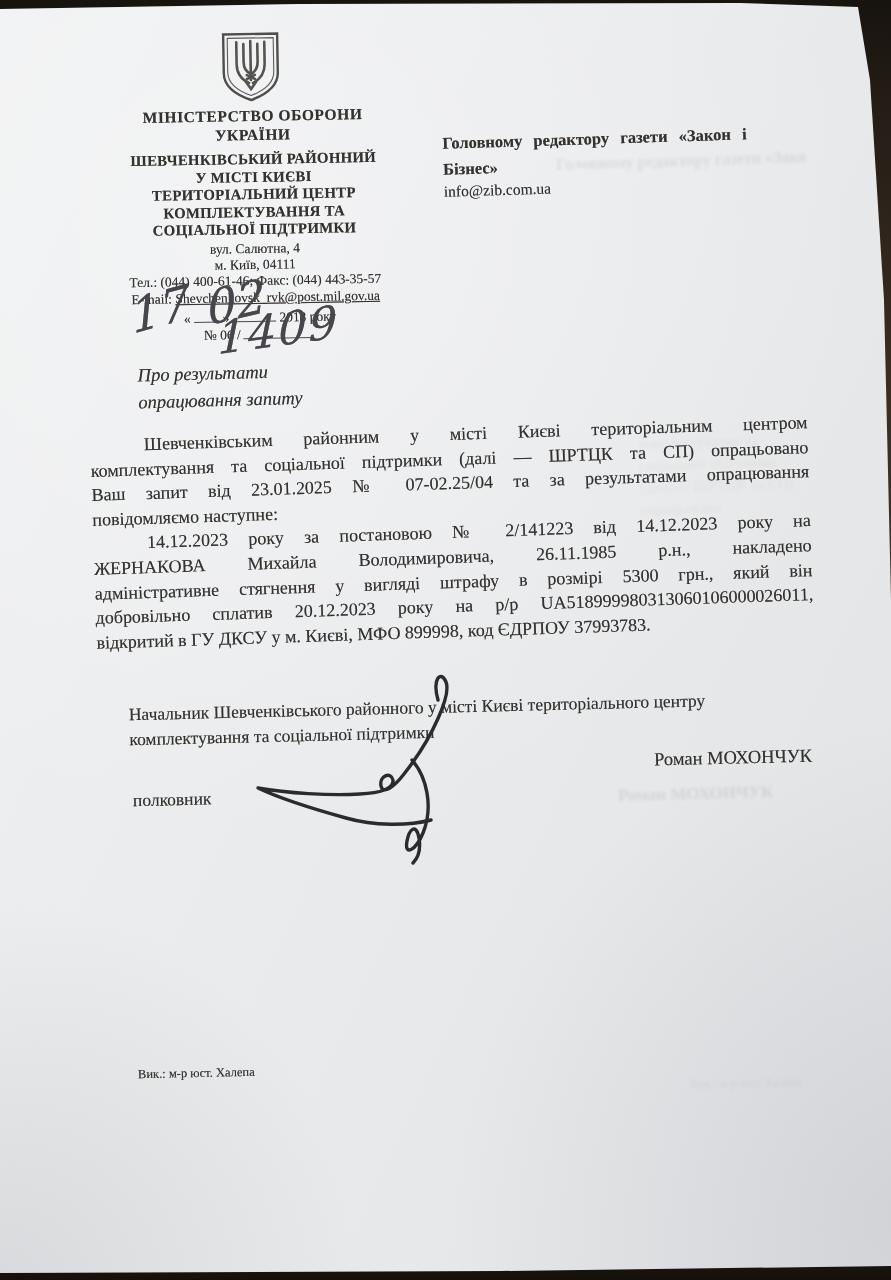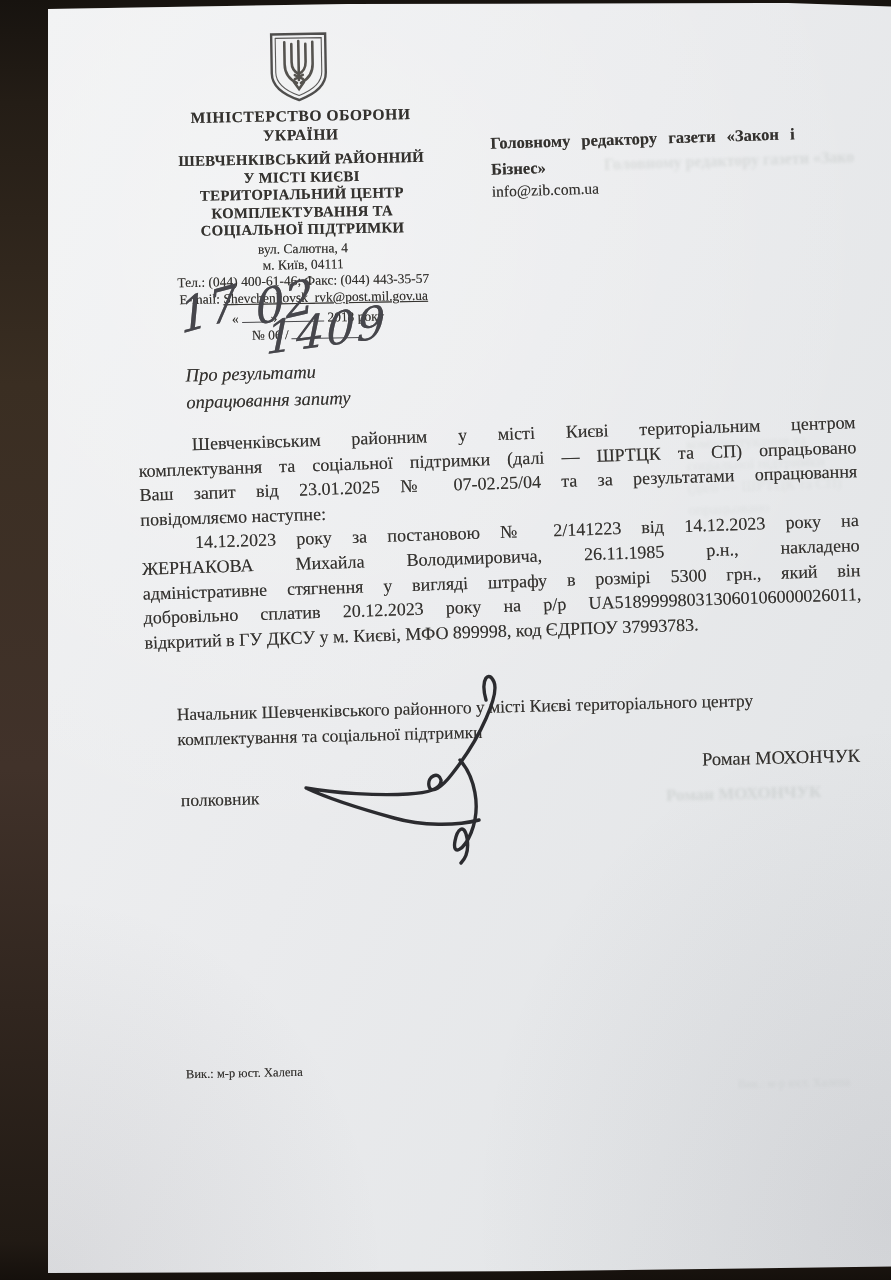--- a/index.html
+++ b/index.html
@@ -5,21 +5,20 @@
   html,body{margin:0;padding:0;background:#111;}
   .scene{
     position:relative;width:891px;height:1280px;margin:0 auto;overflow:hidden;
     background:linear-gradient(180deg,#17130f 0%,#241d16 8%,#3a2e22 30%,#41322a 60%,#211a14 97%,#15100c 100%);
     font-family:"Liberation Serif", serif;color:#34322f;
   }
   .paper{
     position:absolute;inset:0;
     clip-path:polygon(0px 9px,300px 4px,740px 3px,858px 7px,870px 80px,884px 300px,891px 600px,891px 1266px,500px 1271px,0px 1273px);
     background:linear-gradient(115deg,#f0f1f2 0%,#eaebed 45%,#e4e6e8 80%,#e1e3e5 100%);
-    margin-left:48px;
   }
   .vignette{
     position:absolute;inset:0;pointer-events:none;
     background:
       radial-gradient(130% 90% at 28% 18%, rgba(255,255,255,.30), rgba(255,255,255,0) 55%),
       radial-gradient(90% 70% at 100% 95%, rgba(70,70,85,.10), rgba(0,0,0,0) 55%),
       radial-gradient(80% 60% at 0% 100%, rgba(60,60,70,.10), rgba(0,0,0,0) 50%);
   }
   .letterhead{position:absolute;left:90px;top:28px;width:322px;transform:rotate(-1deg);}
   .emblem{position:absolute;left:118px;top:3px;width:84px;height:72px;text-align:center;}

